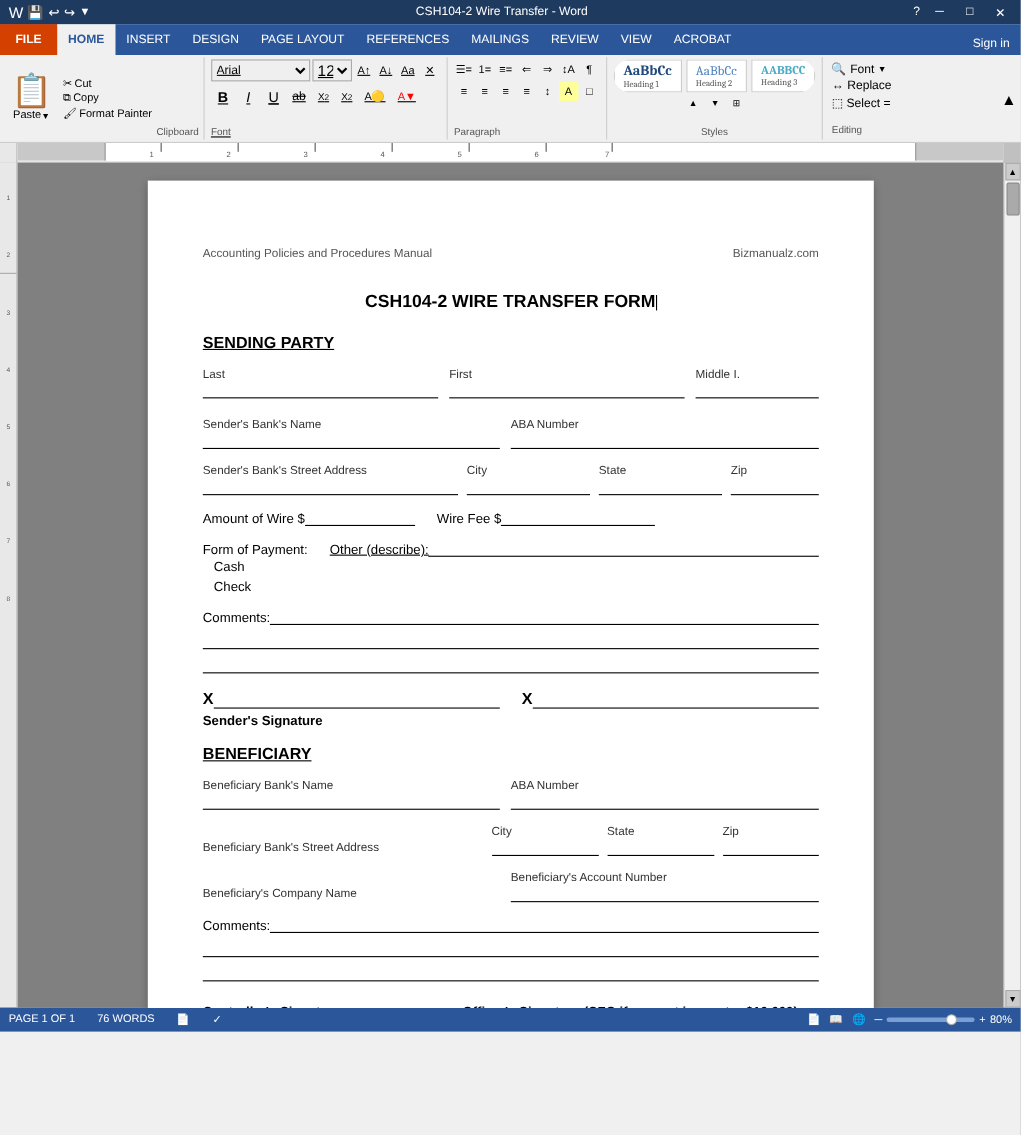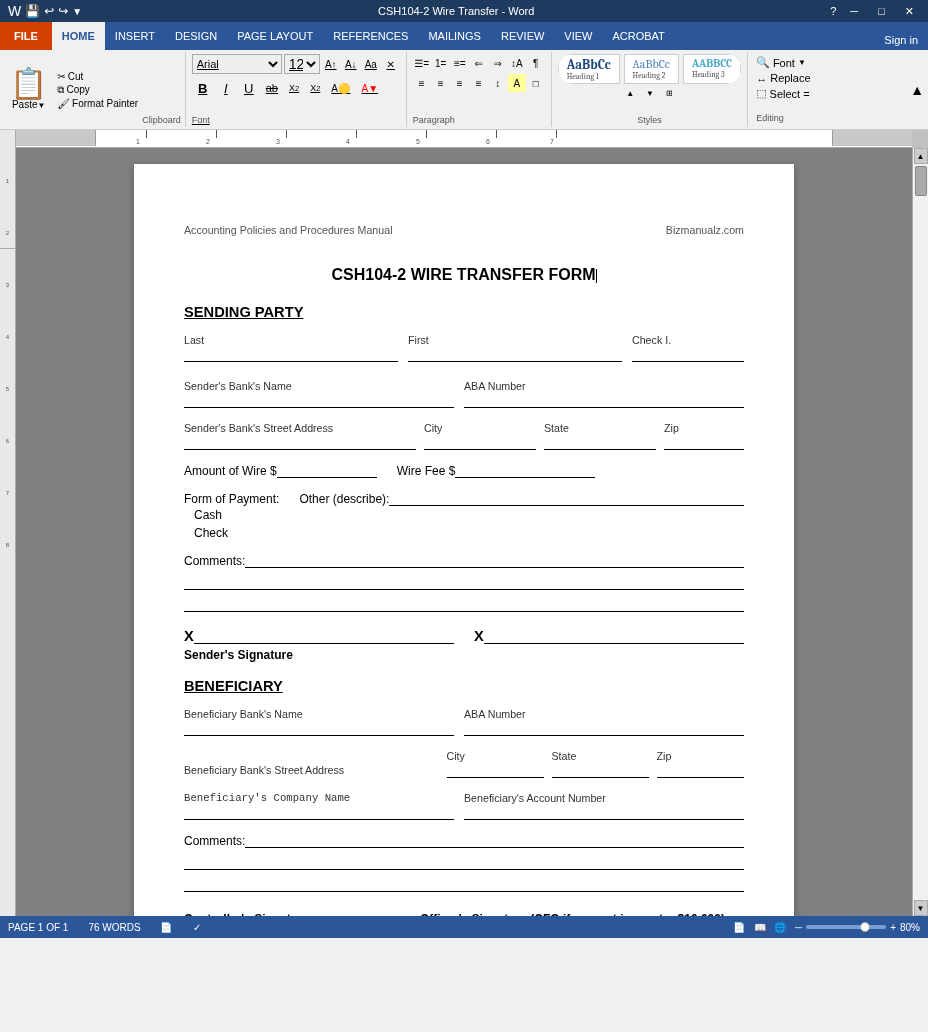--- a/index.html
+++ b/index.html
@@ -357,21 +357,21 @@
       <div style="display:flex; margin-bottom:18px; gap:0;">
         <div style="flex:2; display:flex; flex-direction:column;">
           <div style="font-size:8pt; color:#333; margin-bottom:2px;">Last</div>
           <div style="border-bottom:1px solid #000; height:14px; margin-right:10px;"></div>
         </div>
         <div style="flex:2; display:flex; flex-direction:column;">
           <div style="font-size:8pt; color:#333; margin-bottom:2px;">First</div>
           <div style="border-bottom:1px solid #000; height:14px; margin-right:10px;"></div>
         </div>
         <div style="flex:1; display:flex; flex-direction:column;">
-          <div style="font-size:8pt; color:#333; margin-bottom:2px;">Check I.</div>
+          <div style="font-size:8pt; color:#333; margin-bottom:2px;">Middle I.</div>
           <div style="border-bottom:1px solid #000; height:14px;"></div>
         </div>
       </div>
 
       <div style="display:flex; margin-bottom:14px; gap:0; align-items:flex-end;">
         <div style="flex:2; display:flex; flex-direction:column;">
           <div style="font-size:8pt; color:#333; margin-bottom:2px;">Sender's Bank's Name</div>
           <div style="border-bottom:1px solid #000; height:14px; margin-right:10px;"></div>
         </div>
         <div style="flex:2; display:flex; flex-direction:column;">
@@ -412,21 +412,21 @@
 
       <div style="display:flex; margin-bottom:14px; gap:20px;">
         <div style="display:flex; flex-direction:column; gap:2px;">
           <span style="font-size:9pt;">Form of Payment:</span>
           <div style="display:flex; flex-direction:column; gap:4px; padding-left:10px;">
             <span style="font-size:9pt;">Cash</span>
             <span style="font-size:9pt;">Check</span>
           </div>
         </div>
         <div style="display:flex; flex-direction:column; gap:6px; flex:1;">
-          <div style="display:flex; align-items:flex-end; gap:0;">
+          <div style="display:flex; align-items:flex-end; gap:0;text-decoration:underline;">
             <span style="font-size:9pt; white-space:nowrap;">Other (describe):</span>
             <div style="border-bottom:1px solid #000; flex:1; height:14px;"></div>
           </div>
         </div>
       </div>
 
       <div style="margin-bottom:8px;">
         <div style="display:flex; align-items:flex-end;">
           <span style="font-size:9pt;">Comments:</span>
           <div style="border-bottom:1px solid #000; flex:1; height:14px;"></div>
@@ -477,21 +477,21 @@
           <div style="font-size:8pt; color:#333; margin-bottom:2px;">State</div>
           <div style="border-bottom:1px solid #000; height:14px; margin-right:8px;"></div>
         </div>
         <div style="flex:1; display:flex; flex-direction:column;">
           <div style="font-size:8pt; color:#333; margin-bottom:2px;">Zip</div>
           <div style="border-bottom:1px solid #000; height:14px;"></div>
         </div>
       </div>
 
       <div style="display:flex; margin-bottom:14px; gap:0; align-items:flex-end;">
-        <div style="flex:2; display:flex; flex-direction:column;font-family:Liberation Mono, monospace;">
+        <div style="flex:2; display:flex; ">
           <div style="font-size:8pt; color:#333; margin-bottom:2px;">Beneficiary's Company Name</div>
           <div style="border-bottom:1px solid #000; height:14px; margin-right:10px;"></div>
         </div>
         <div style="flex:2; display:flex; flex-direction:column;">
           <div style="font-size:8pt; color:#333; margin-bottom:2px;">Beneficiary's Account Number</div>
           <div style="border-bottom:1px solid #000; height:14px;"></div>
         </div>
       </div>
 
       <div style="margin-bottom:8px;">

